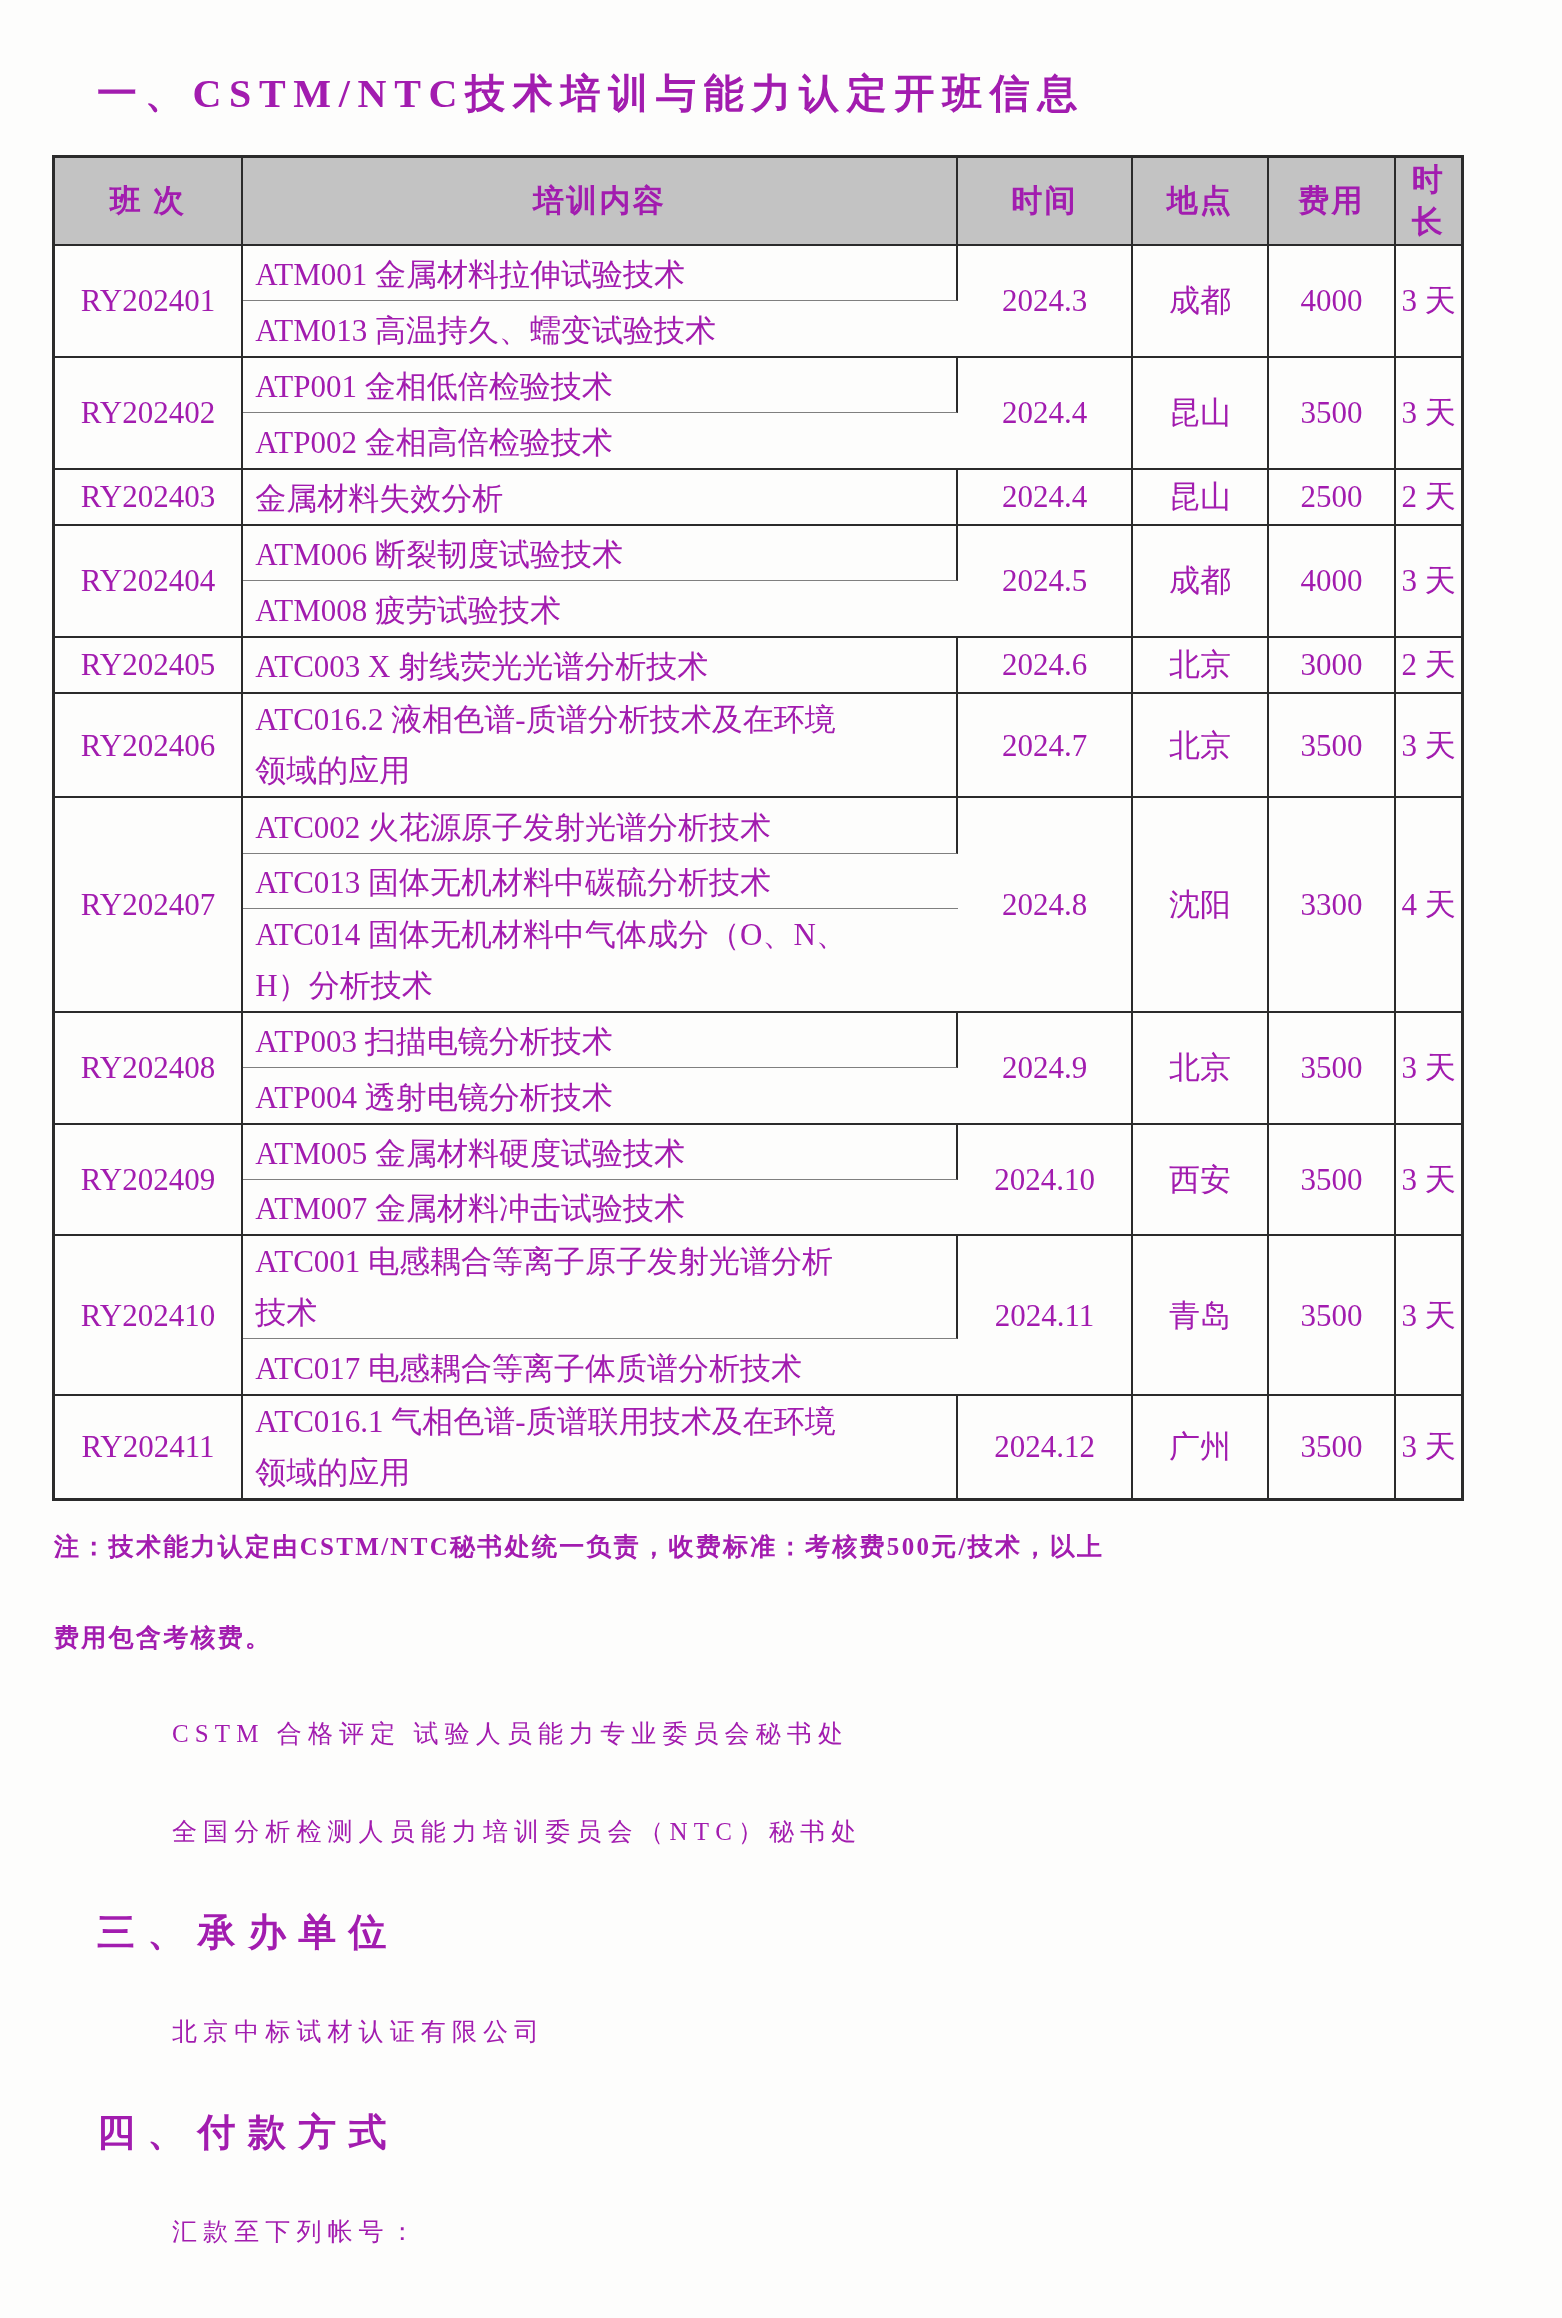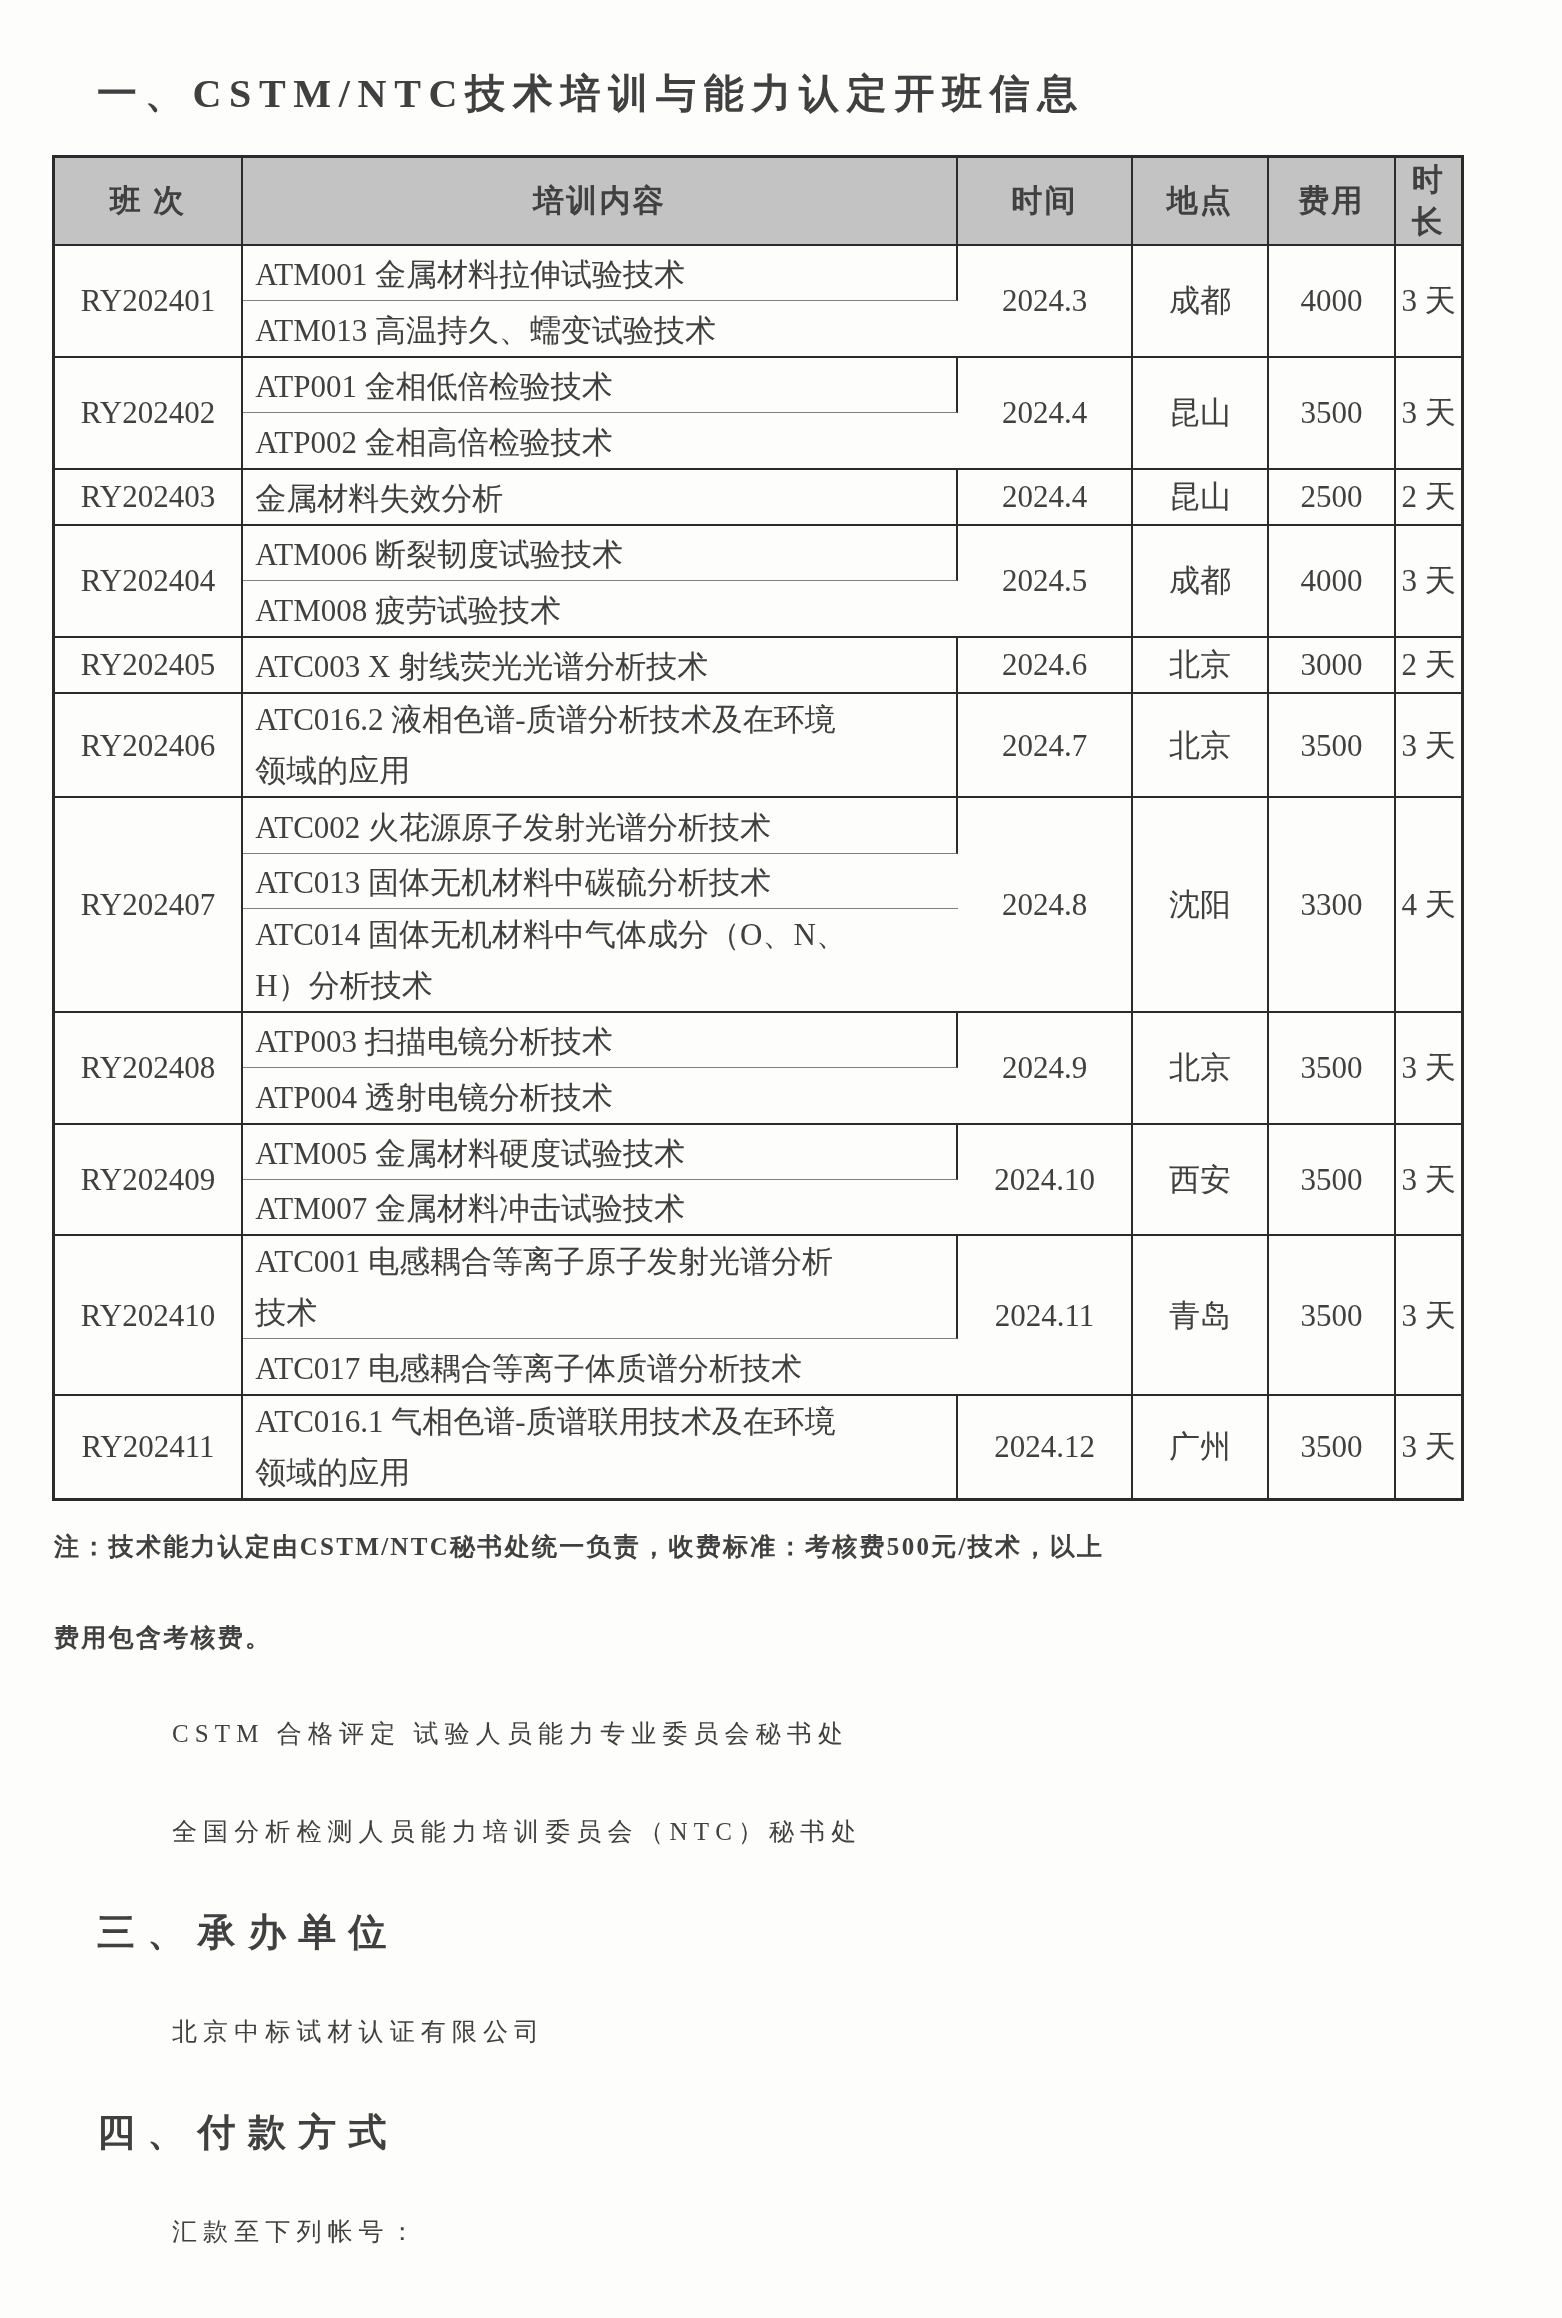--- a/index.html
+++ b/index.html
@@ -4,21 +4,21 @@
 <style>
   html,body { margin:0; padding:0; background:#ffffff; }
   .page {
     position:relative;
     width:1563px;
     height:2319px;
     background:#fdfdfc;
     box-sizing:border-box;
     padding-top:69px;
     font-family:"Liberation Serif","DejaVu Serif",serif;
-    color:#404040;
+    color:#a21caf;
     overflow:hidden;
   }
   .doc-title {
     margin:0 0 0 97px;
     font-size:40px;
     font-weight:700;
     letter-spacing:7.7px;
     line-height:49px;
     white-space:nowrap;
   }

